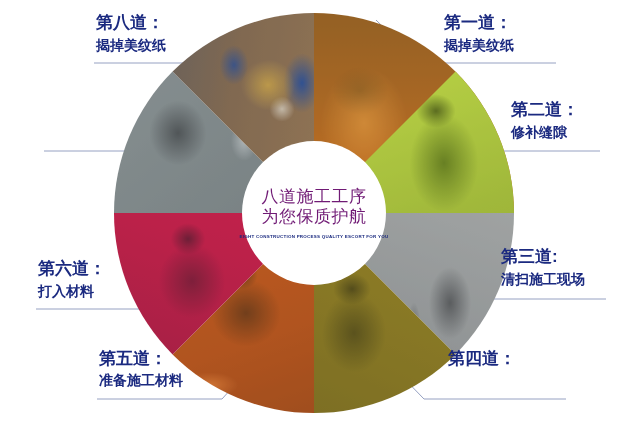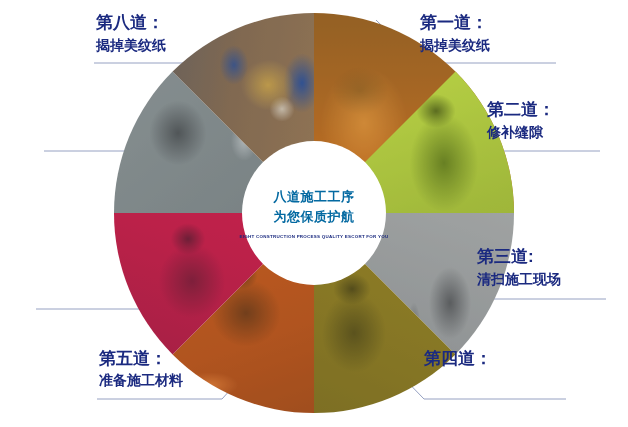--- a/index.html
+++ b/index.html
@@ -31,34 +31,34 @@
   .art .tint{position:absolute;inset:0;mix-blend-mode:multiply;opacity:.82;}
   .art .tint2{position:absolute;inset:0;mix-blend-mode:screen;opacity:.30;}
 
   .inner-hole{
     position:absolute;left:128px;top:128px;width:144px;height:144px;
     border-radius:50%;background:#ffffff;
     z-index:6;
     display:flex;flex-direction:column;align-items:center;justify-content:center;
   }
   .ctr-l1,.ctr-l2{
-    color:#0369a1;font-weight:bold;font-size:13px;line-height:20px;
+    color:#701a75;font-weight:normal;font-size:17px;line-height:20px;
     letter-spacing:.5px;white-space:nowrap;
   }
   .ctr-en{
     margin-top:7px;color:#18287e;font-size:4.4px;font-weight:bold;
     letter-spacing:.25px;white-space:nowrap;
     transform:scaleX(1.02);
   }
 
   
   .lbl{position:absolute;color:#1b2a80;font-weight:bold;line-height:22px;white-space:nowrap;}
   .lbl .l1{font-size:17px;}
   .lbl .l2{font-size:14px;}
-  .lbl.right{text-align:left;}
+  .lbl.right{text-align:left;margin-left:24px;}
   .lbl.left{text-align:left;}
 
   #lbl1{left:420px;top:12px;}
   #lbl2{left:487px;top:99px;}
   #lbl3{left:477px;top:246px;}
   #lbl4{left:424px;top:348px;}
   #lbl5{left:99px;top:348px;font-family:Liberation Serif, serif;}
   #lbl6{left:38px;top:258px;}
   #lbl7{left:46px;top:99px;}
   #lbl8{left:96px;top:12px;}
@@ -230,20 +230,24 @@
 
   <div class="lbl right" id="lbl4">
     <div class="l1">第四道：</div>
   </div>
 
   <div class="lbl left" id="lbl5">
     <div class="l1">第五道：</div>
     <div class="l2">准备施工材料</div>
   </div>
 
+  <div class="lbl left" id="lbl6">
+    <div class="l1">第六道：</div>
+    <div class="l2">打入材料</div>
+  </div>
 
 
   <div class="lbl left" id="lbl8">
     <div class="l1">第八道：</div>
     <div class="l2">揭掉美纹纸</div>
   </div>
 
 </div>
 
 </body></html>

